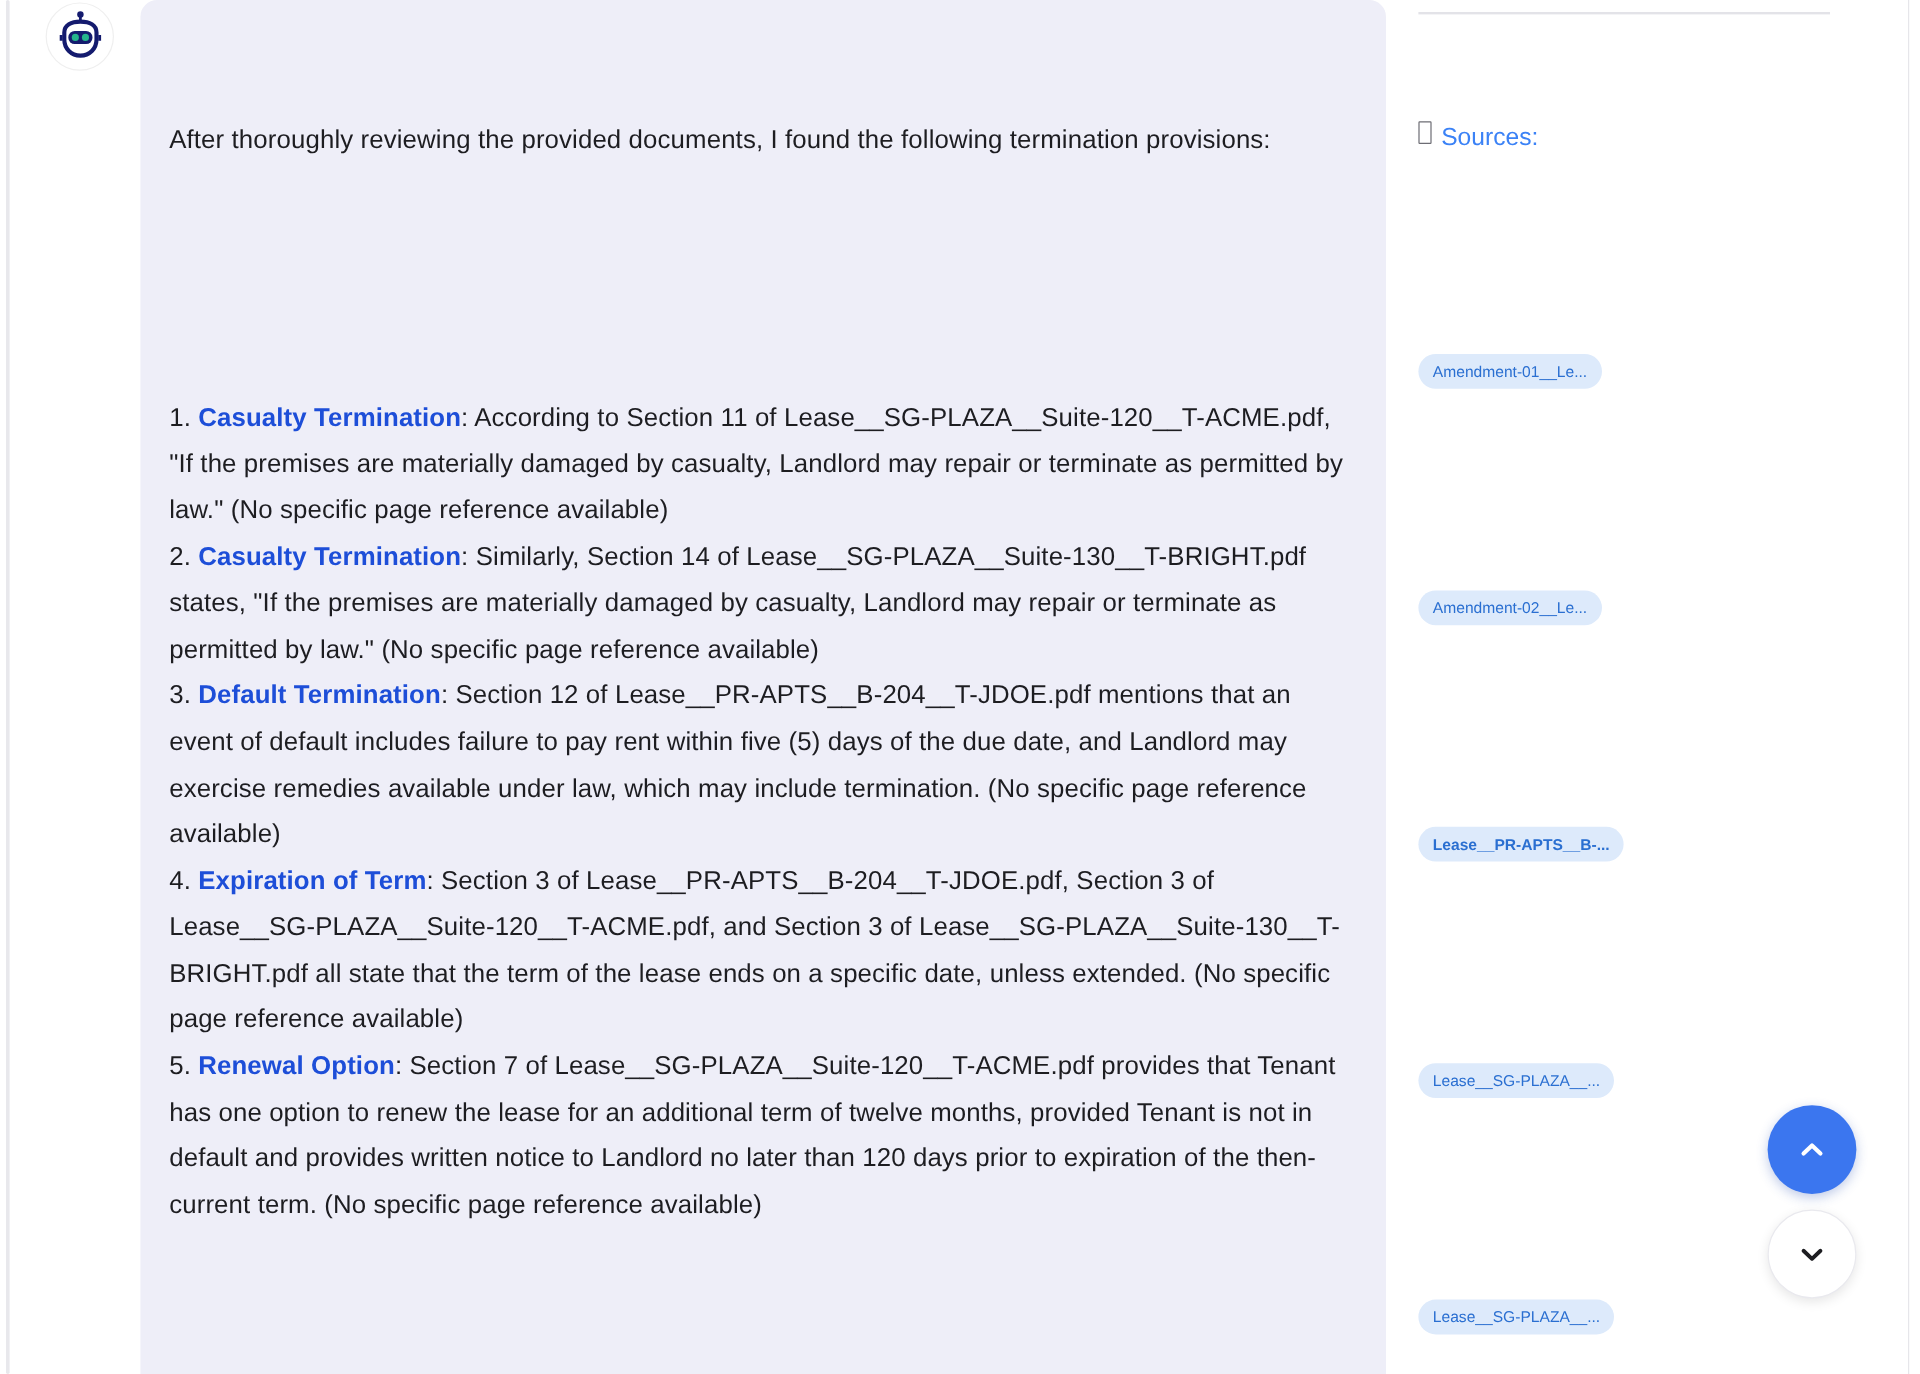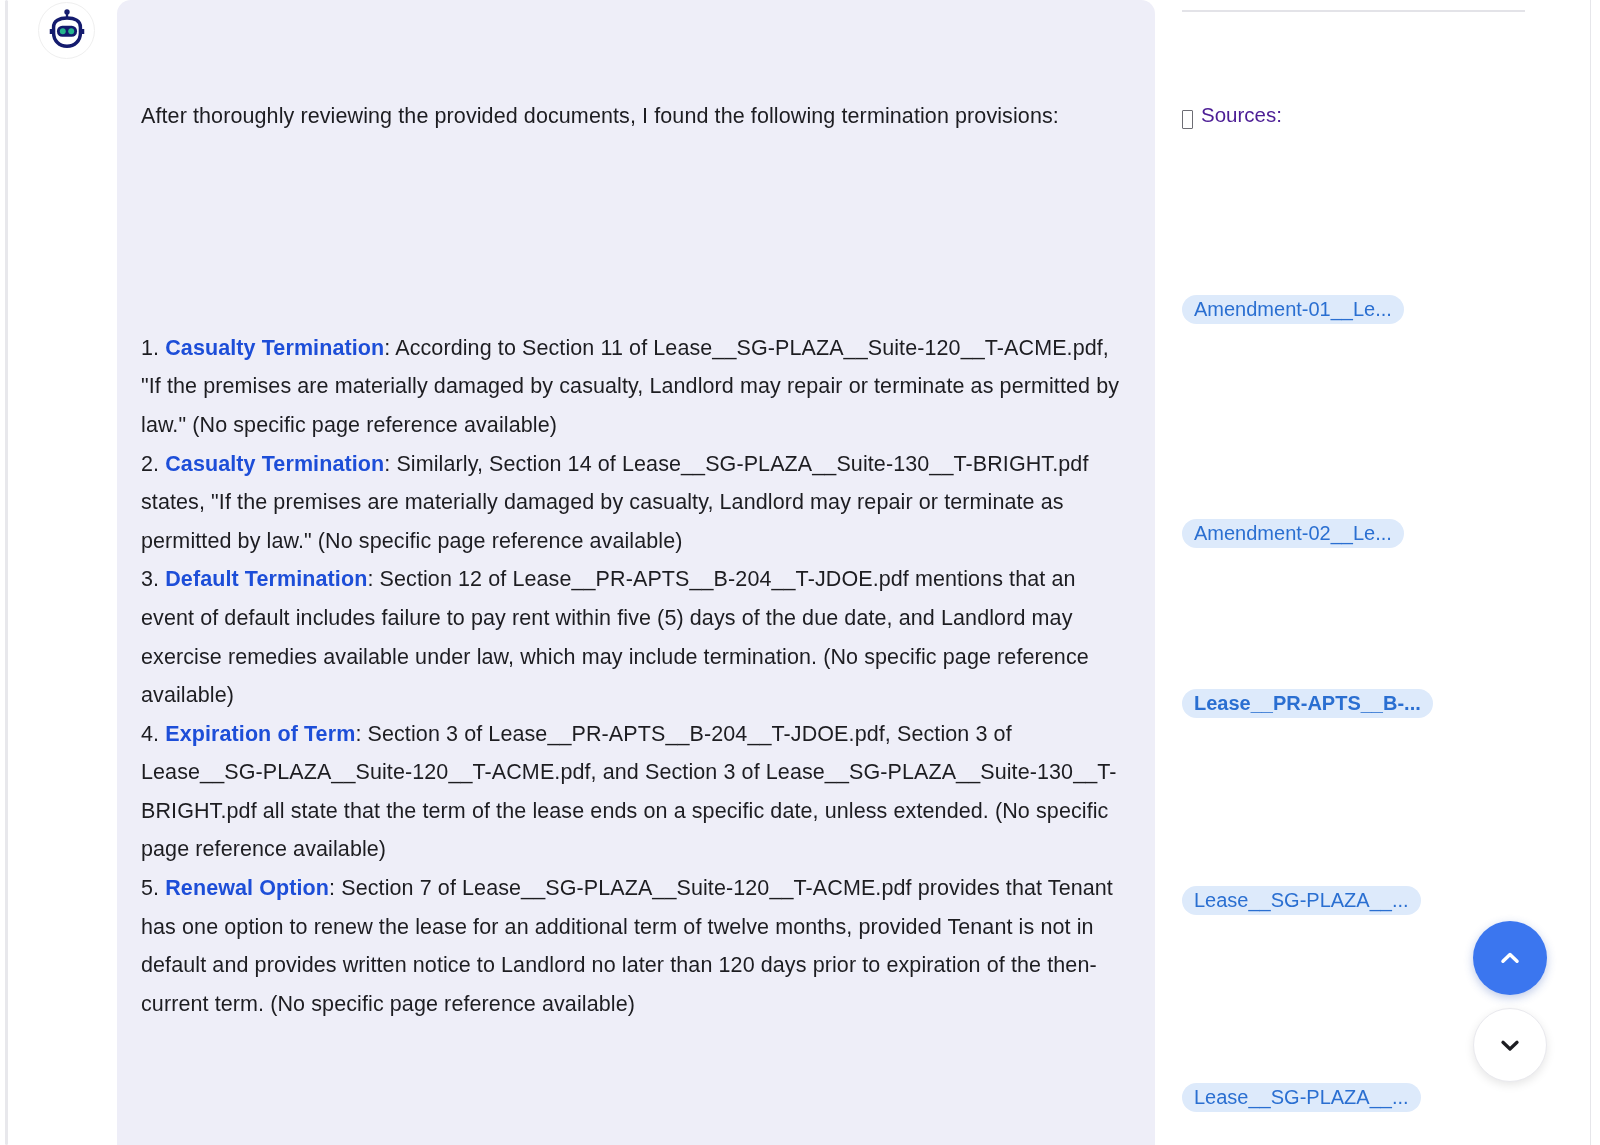--- a/index.html
+++ b/index.html
@@ -85,44 +85,44 @@
     position: absolute;
     left: 1182px; top: 10px;
     width: 343px; height: 2px;
     background: #e3e3e8;
   }
   .sources-label {
     position: absolute;
     left: 1182px; top: 101px;
     font-size: 20.5px;
     line-height: 28px;
-    color: #4c1d95;
+    color: #3b82f6;
     display: flex;
-    align-items: flex-end;
+    align-items: flex-start;
     gap: 8px;
     white-space: nowrap;
   }
   .tofu {
     display: inline-block;
     width: 11px; height: 19px;
     border: 1.6px solid #6d6d74;
     border-radius: 1px;
     background: transparent;
     flex: none;
   }
 
   .source-chip {
     position: absolute;
     left: 1182px;
     height: 29px;
     padding: 0 12px;
     border-radius: 15px;
     background: #ddeafb;
     color: #2a6fd1;
-    font-size: 20px;
+    font-size: 13px;
     line-height: 29px;
     white-space: nowrap;
     overflow: hidden;
     cursor: pointer;
   }
 
   
   .fab {
     position: absolute;
     border-radius: 50%;
@@ -184,21 +184,21 @@
   <div class="sources-panel"></div>
   <div class="sources-rule"></div>
 
   <div class="sources-label">
     <span class="tofu"></span>
     <span>Sources:</span>
   </div>
 
   <div id="chips-host">
       <div class="source-chip" style="top: 295px;">Amendment-01__Le...</div>
-      <div class="source-chip" style="top: 519px;">Amendment-02__Le...</div>
+      <div class="source-chip" style="top: 492px;">Amendment-02__Le...</div>
       <div class="source-chip" style="top: 689px; font-weight: bold;">Lease__PR-APTS__B-...</div>
       <div class="source-chip" style="top: 886px;">Lease__SG-PLAZA__...</div>
       <div class="source-chip" style="top: 1083px;">Lease__SG-PLAZA__...</div>
     </div>
 
   <div class="fab fab-up">
     <svg class="chev" viewBox="0 0 24 24">
       <path d="M5.5 15 L12 8.8 L18.5 15" fill="none" stroke="#ffffff" stroke-width="3.2" stroke-linecap="round" stroke-linejoin="round"></path>
     </svg>
   </div>

